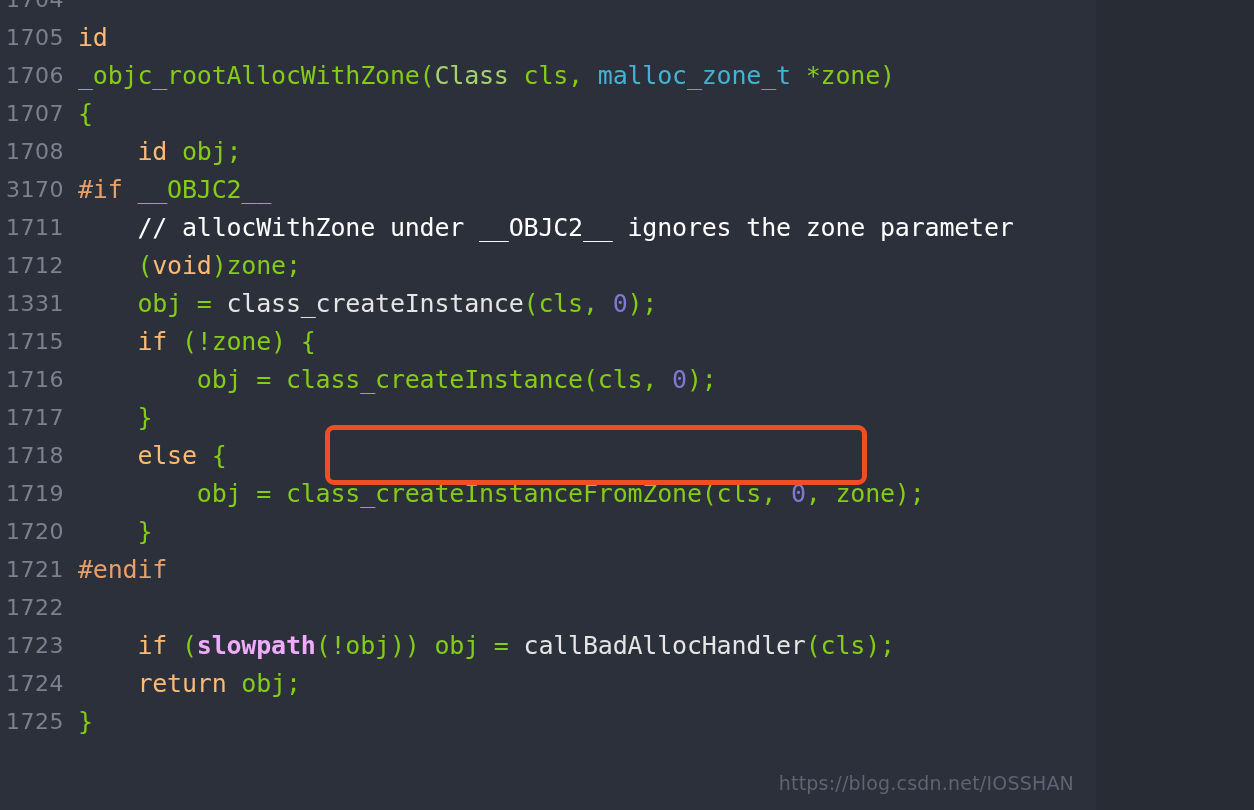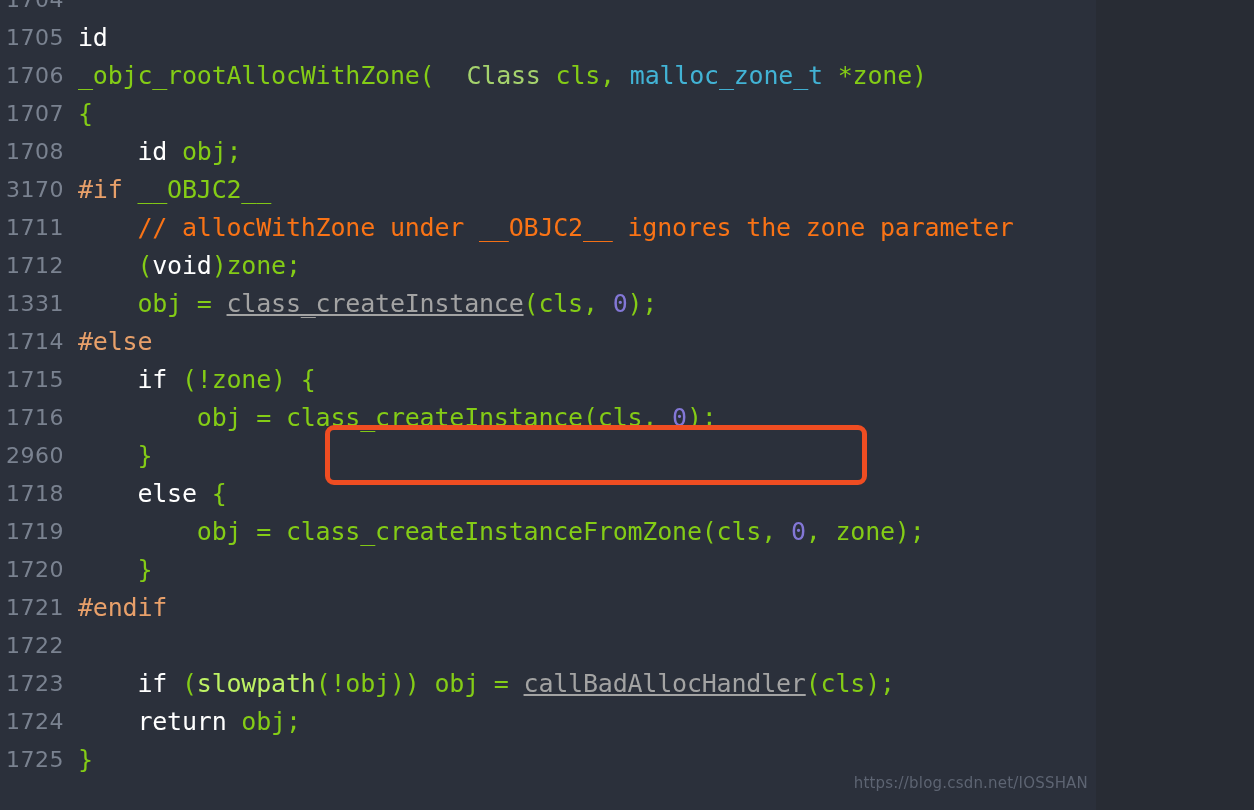--- a/index.html
+++ b/index.html
@@ -42,69 +42,68 @@
     user-select: none;
   }
   .content {
     flex: 1;
     white-space: pre;
     color: #f4f6f8;
     letter-spacing: -0.2px;
   }
   
   .t-plain   { color: #84cc16; }
-  .t-kw      { color: #ffffff; }
+  .t-kw      { color: #fdba74; }
   .t-pre     { color: #e8a06a; }
-  .t-type    { color: #a5d26d; margin-left: 32px; }
-  .t-func    { color: #a3a3a3; text-decoration: underline; }
+  .t-type    { color: #a5d26d; }
+  .t-func    { color: #e5e5e5; }
   .t-builtin { color: #42b3d5; }
-  .t-comment { color: #f97316; }
+  .t-comment { color: #ffffff; }
   .t-num     { color: #8377d6; }
-  .t-orange  { color: #bef264; }
+  .t-orange  { color: #f0abfc; font-weight: bold; }
 
   #highlight-box {
     position: absolute;
     left: 325px;
     top: 425px;
     width: 542px;
     height: 60px;
     border: 5px solid #ef4d22;
     border-radius: 9px;
     box-sizing: border-box;
     pointer-events: none;
   }
   #watermark {
     position: absolute;
-    right: 8px;
+    right: 22px;
     bottom: 8px;
     color: #5d6472;
-    font-size: 15px;
+    font-size: 19px;
     font-family: "DejaVu Sans", "Liberation Sans", sans-serif;
     letter-spacing: 0.2px;
     user-select: none;
   }
 </style>
 </head>
 <body>
 
 <div id="editor">
   <div class="code-area" id="code-area">
       <div class="line"><div class="gutter">1704</div><div class="content"></div></div>
       <div class="line"><div class="gutter">1705</div><div class="content"><span class="t-kw">id</span></div></div>
       <div class="line"><div class="gutter">1706</div><div class="content"><span class="t-plain">_objc_rootAllocWithZone(</span><span class="t-type">Class</span><span class="t-plain"> cls, </span><span class="t-builtin">malloc_zone_t</span><span class="t-plain"> *zone)</span></div></div>
       <div class="line"><div class="gutter">1707</div><div class="content"><span class="t-plain">{</span></div></div>
       <div class="line"><div class="gutter">1708</div><div class="content"><span class="t-plain">    </span><span class="t-kw">id</span><span class="t-plain"> obj;</span></div></div>
       <div class="line"><div class="gutter">3170</div><div class="content"><span class="t-pre">#if</span><span class="t-plain"> __OBJC2__</span></div></div>
       <div class="line"><div class="gutter">1711</div><div class="content"><span class="t-plain">    </span><span class="t-comment">// allocWithZone under __OBJC2__ ignores the zone parameter</span></div></div>
       <div class="line"><div class="gutter">1712</div><div class="content"><span class="t-plain">    (</span><span class="t-kw">void</span><span class="t-plain">)zone;</span></div></div>
       <div class="line"><div class="gutter">1331</div><div class="content"><span class="t-plain">    obj = </span><span class="t-func">class_createInstance</span><span class="t-plain">(cls, </span><span class="t-num">0</span><span class="t-plain">);</span></div></div>
-      <div class="line"><div class="gutter">1714</div><div class="content"><span class="t-pre">#else</span></div></div>
       <div class="line"><div class="gutter">1715</div><div class="content"><span class="t-plain">    </span><span class="t-kw">if</span><span class="t-plain"> (!zone) {</span></div></div>
       <div class="line"><div class="gutter">1716</div><div class="content"><span class="t-plain">        obj = </span><span class="t-plain">class_createInstance(cls, </span><span class="t-num">0</span><span class="t-plain">);</span></div></div>
-      <div class="line"><div class="gutter">2960</div><div class="content"><span class="t-plain">    }</span></div></div>
+      <div class="line"><div class="gutter">1717</div><div class="content"><span class="t-plain">    }</span></div></div>
       <div class="line"><div class="gutter">1718</div><div class="content"><span class="t-plain">    </span><span class="t-kw">else</span><span class="t-plain"> {</span></div></div>
       <div class="line"><div class="gutter">1719</div><div class="content"><span class="t-plain">        obj = class_createInstanceFromZone(cls, </span><span class="t-num">0</span><span class="t-plain">, zone);</span></div></div>
       <div class="line"><div class="gutter">1720</div><div class="content"><span class="t-plain">    }</span></div></div>
       <div class="line"><div class="gutter">1721</div><div class="content"><span class="t-pre">#endif</span></div></div>
       <div class="line"><div class="gutter">1722</div><div class="content"></div></div>
       <div class="line"><div class="gutter">1723</div><div class="content"><span class="t-plain">    </span><span class="t-kw">if</span><span class="t-plain"> (</span><span class="t-orange">slowpath</span><span class="t-plain">(!obj)) obj = </span><span class="t-func">callBadAllocHandler</span><span class="t-plain">(cls);</span></div></div>
       <div class="line"><div class="gutter">1724</div><div class="content"><span class="t-plain">    </span><span class="t-kw">return</span><span class="t-plain"> obj;</span></div></div>
       <div class="line"><div class="gutter">1725</div><div class="content"><span class="t-plain">}</span></div></div>
     </div>
 

